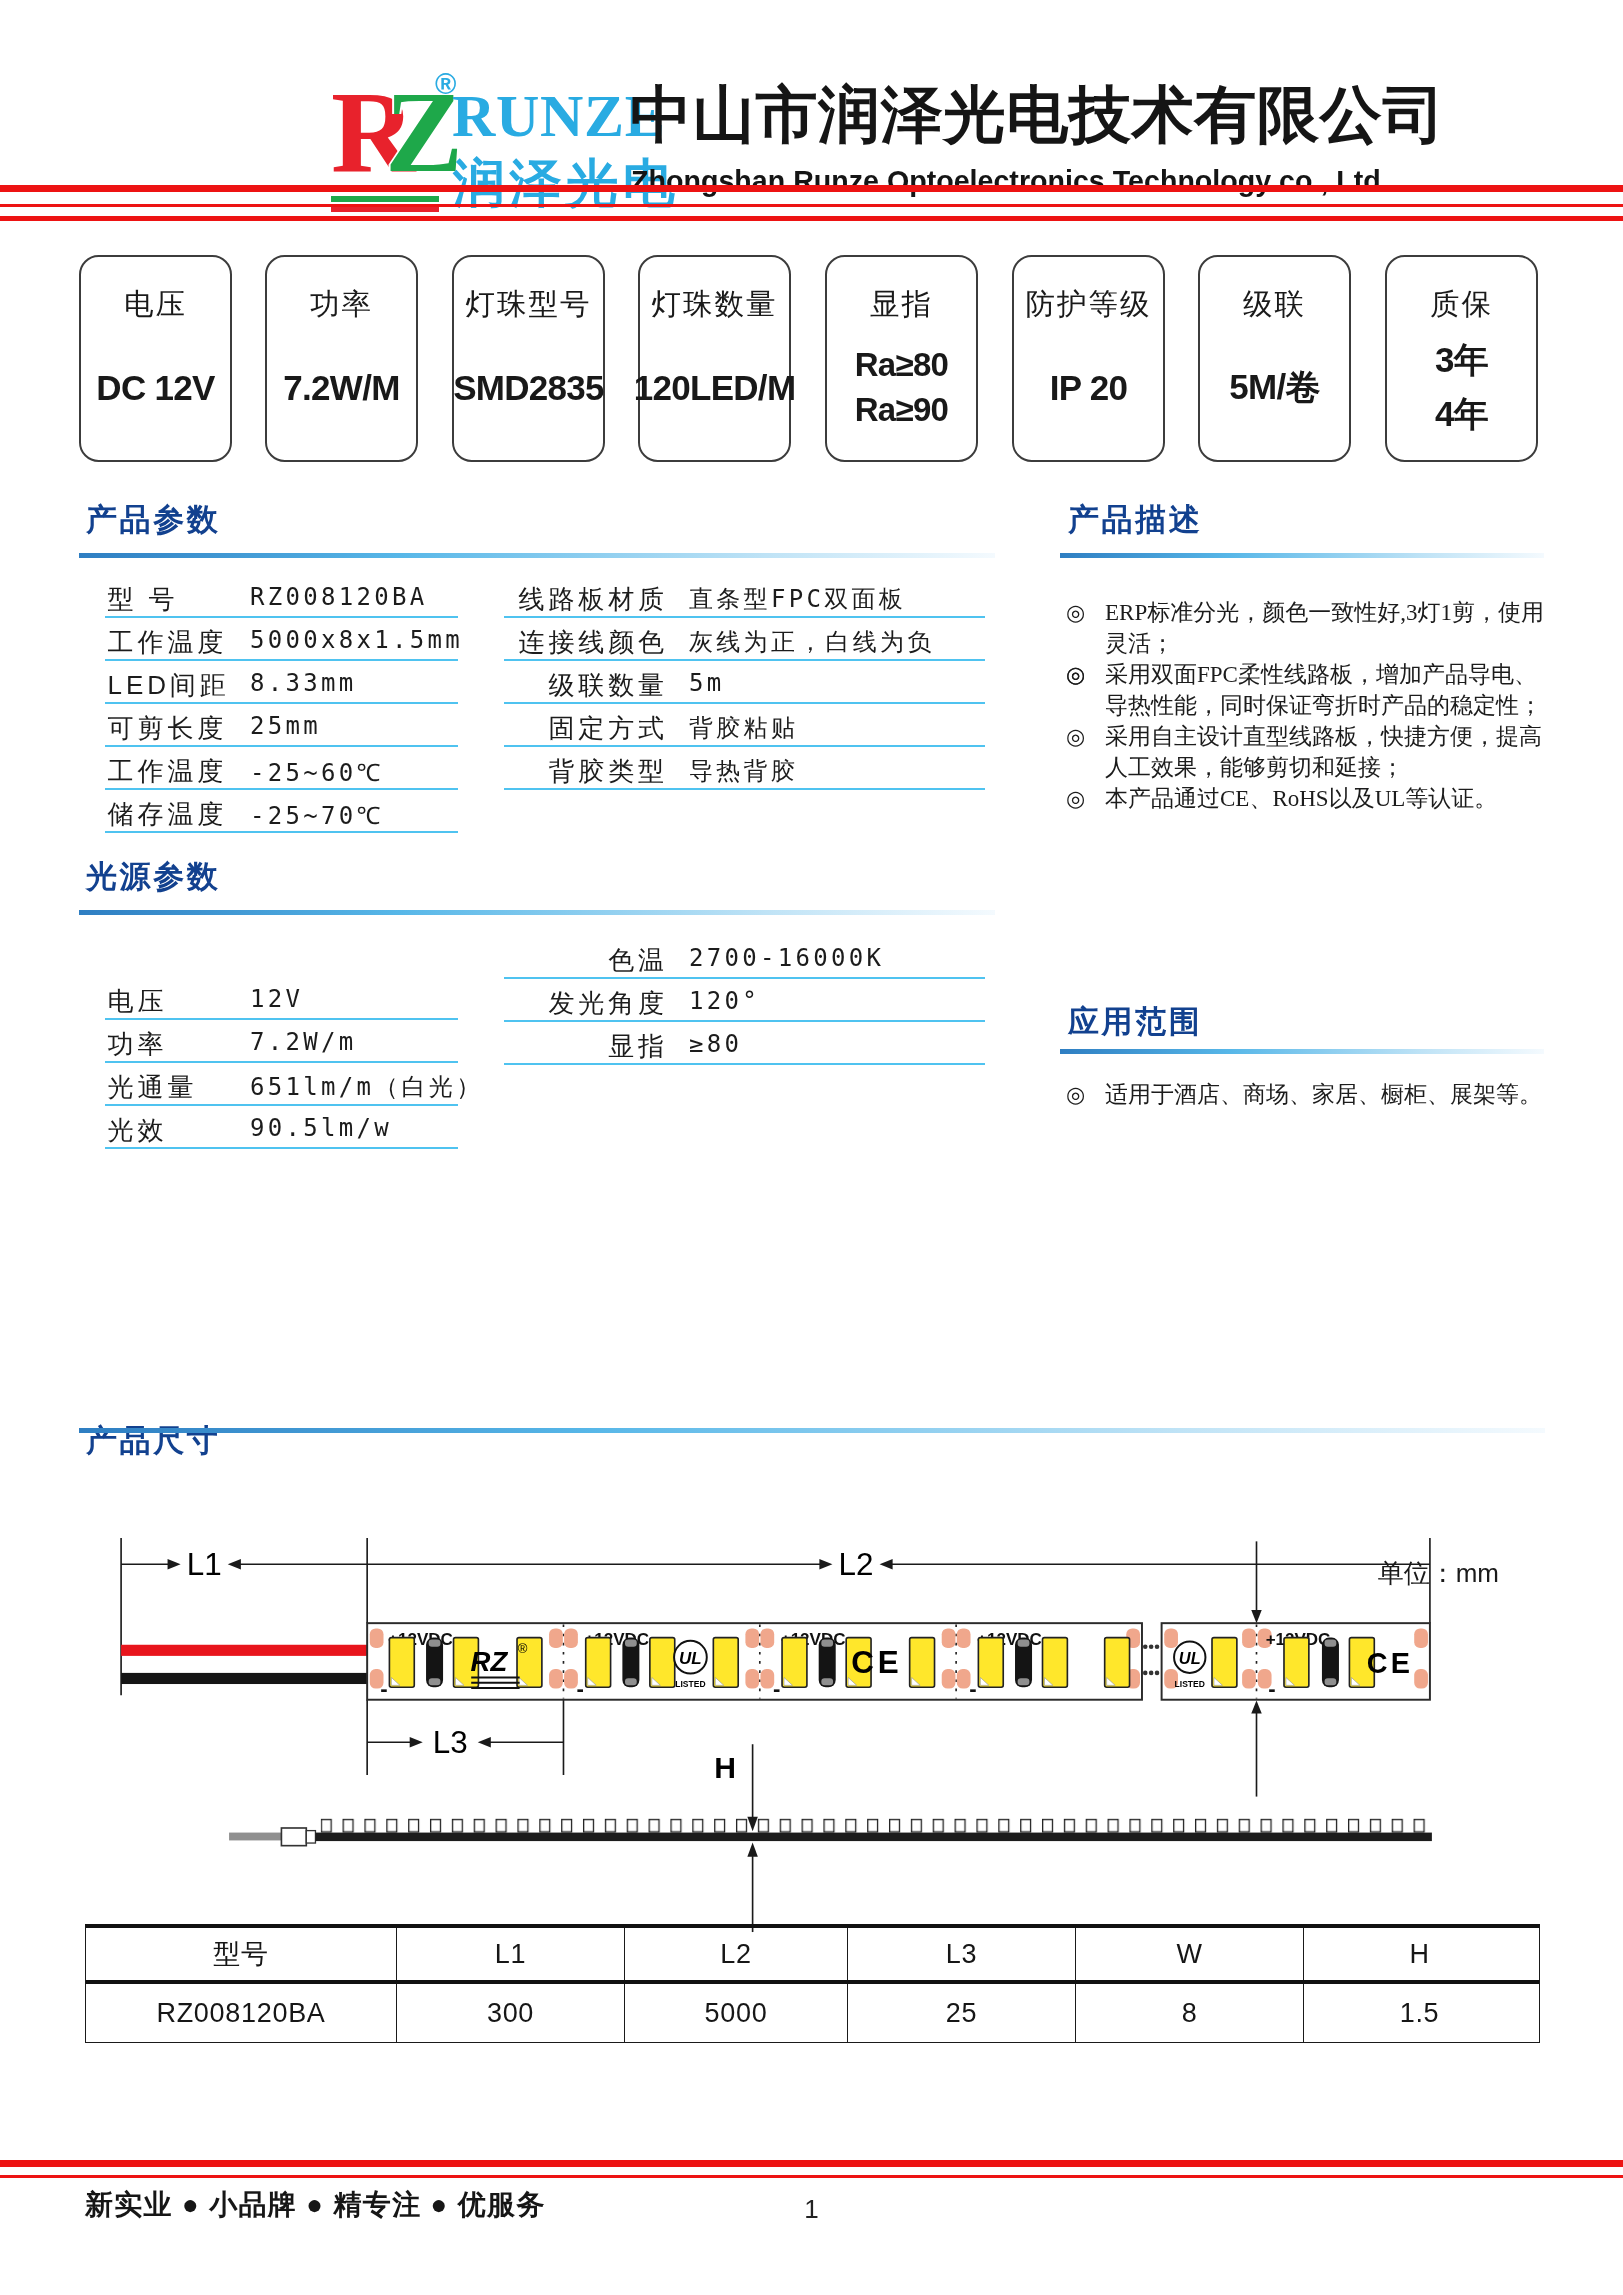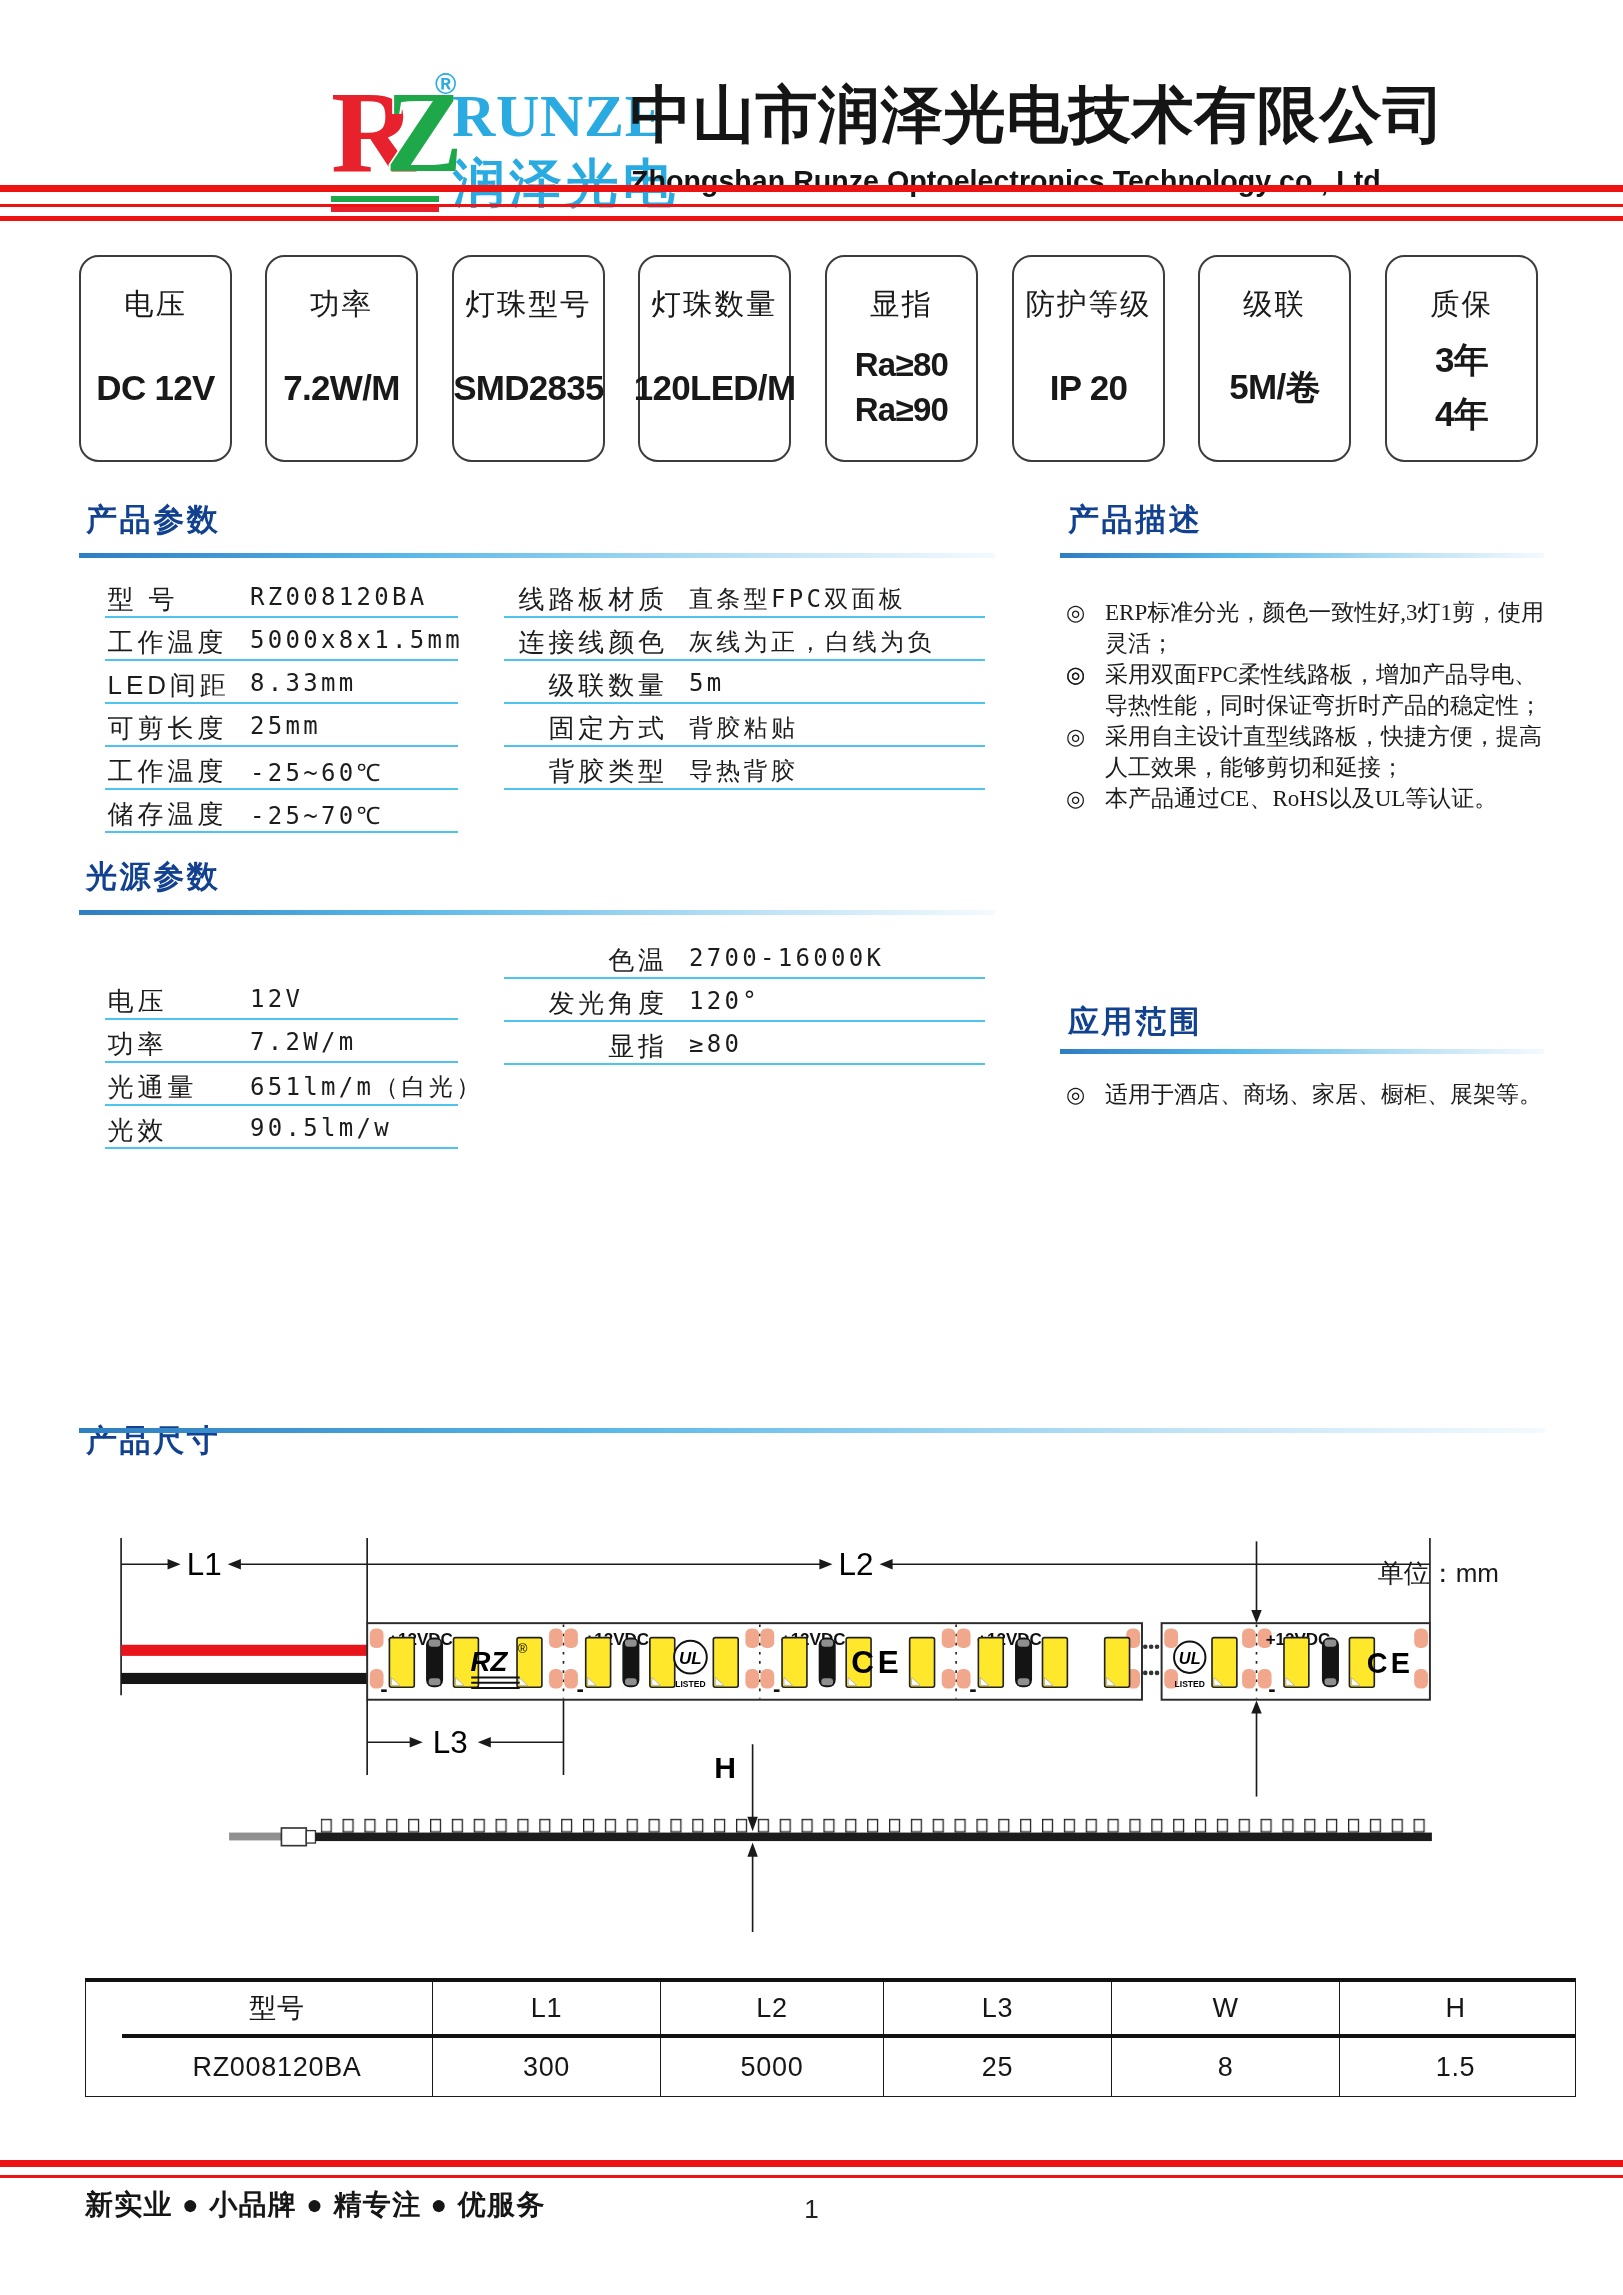--- a/index.html
+++ b/index.html
@@ -41,21 +41,21 @@
   .ptable.lft .pvalue{left:145px;}
   .ptable.rgt .plabel{left:0;width:164px;text-align:right;}
   .ptable.rgt .pvalue{left:185px;}
   
   .blist{position:absolute;width:481px;}
   .bitem{position:relative;padding-left:39px;font-size:23px;line-height:31px;color:#1c1c1c;
          font-family:"Liberation Serif",serif;}
   .bitem .bdot{position:absolute;left:0;top:0;font-size:22px;}
   .unit-label{position:absolute;left:1283px;top:1556px;width:216px;text-align:right;font-size:26px;color:#1a1a1a;}
   
-  .dimtable{position:absolute;left:85px;top:1978px;width:1453px;border:1.3px solid #1a1a1a;border-top:4.6px solid #111;padding-left:36px;}
+  .dimtable{position:absolute;left:85px;top:1924px;width:1453px;border:1.3px solid #1a1a1a;border-top:4.6px solid #111;}
   .trow{display:grid;grid-template-columns:310px 228px 223px 228px 228px 232px;}
   .trow.head{border-bottom:4.6px solid #111;}
   .tcell{height:52px;display:flex;align-items:center;justify-content:center;font-size:27px;
          letter-spacing:0.7px;color:#161616;border-left:1.3px solid #1a1a1a;}
   .trow .tcell:first-child{border-left:none;}
   .trow.body .tcell{height:58px;}
   
   .slogan{position:absolute;left:85px;top:2186px;font-size:28px;font-weight:800;letter-spacing:1.3px;color:#161616;}
   .pagenum{position:absolute;left:0;top:2194px;width:1623px;text-align:center;font-size:26px;color:#222;}
   svg text{font-family:"Liberation Sans",sans-serif;}

